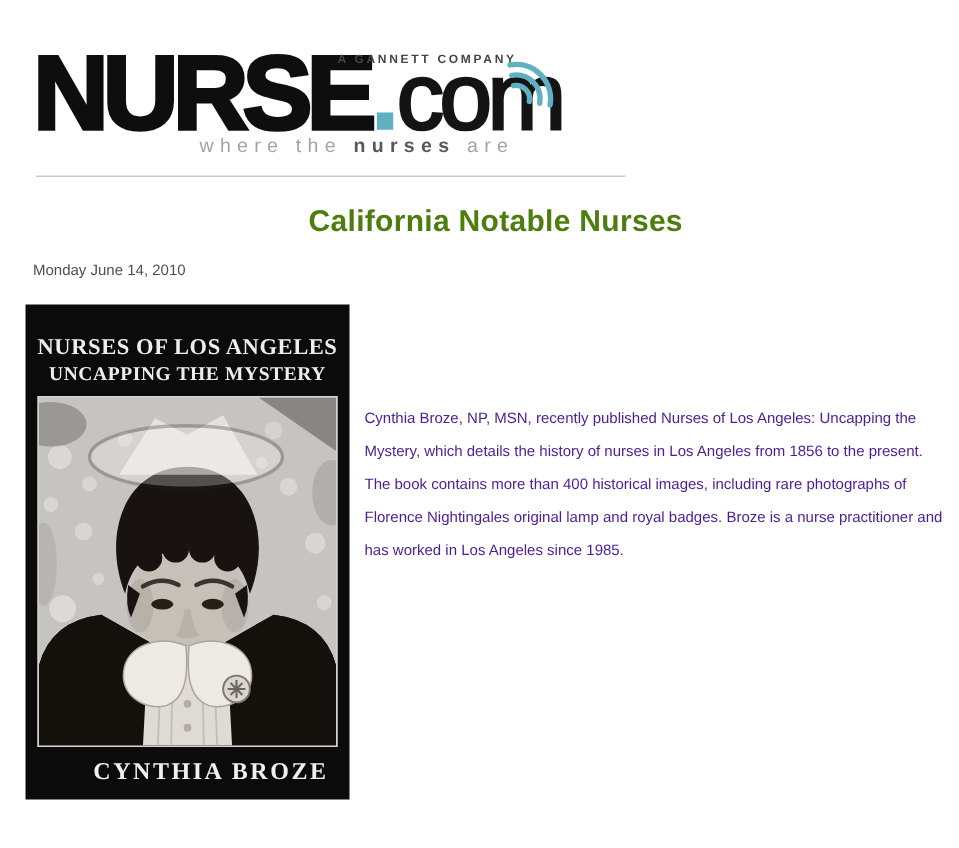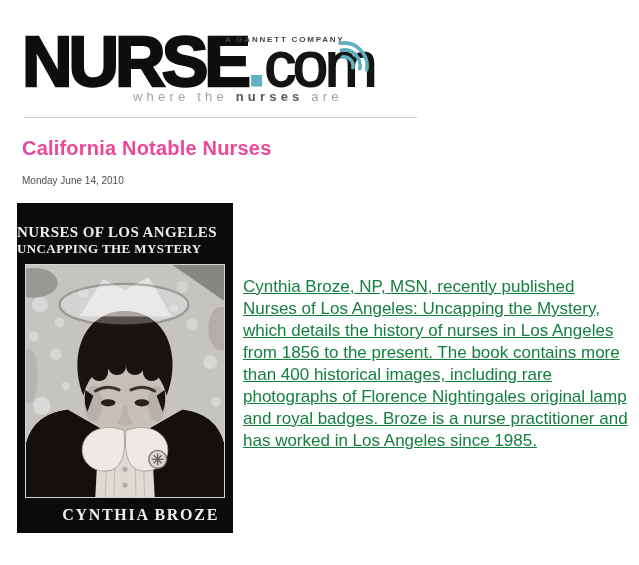--- a/index.html
+++ b/index.html
@@ -35,55 +35,55 @@
     font-size:13px;letter-spacing:4.2px;color:#a3a3a3;white-space:nowrap;
   }
   .tagline .tag-bold{color:#585858;font-weight:700;}
   .divider{
     width:393px;border:0;border-top:1px solid #c9c9c9;
     margin:13px 0 0 2px;
   }
   
   .article-title{
     margin:19px 0 0 22px;
-    font-size:20px;font-weight:700;color:#ec4899;letter-spacing:.2px;
+    font-size:20px;font-weight:700;color:#4d7c0f;letter-spacing:.2px;text-align:center;
   }
   .article-date{
     margin:15px 0 0 22px;
     font-size:10px;color:#4f4f4f;
   }
   
   .main{display:flex;align-items:flex-start;margin-top:17px;padding:0 9px 0 17px;}
   figure.book{margin:0;width:216px;flex:none;}
   .cover{
     width:216px;height:330px;background:#0b0b0b;box-sizing:border-box;
     padding-top:21px;
   }
   .cover-title1,.cover-title2{
     font-family:"Liberation Serif", serif;font-weight:700;color:#ededed;
-    text-align:left;letter-spacing:.4px;line-height:1.12;
+    text-align:center;letter-spacing:.4px;line-height:1.12;
   }
   .cover-title1{font-size:15px;}
   .cover-title2{font-size:13px;margin-top:1px;}
   .cover-photo{
     width:200px;height:234px;margin:8px auto 0;box-sizing:border-box;
     border:1px solid #d6d4d0;background:#c6c4c1;
   }
   .cover-photo svg{display:block;width:100%;height:100%;}
   .cover-author{
     margin:8px 14px 0 0;text-align:right;
     font-family:"Liberation Serif", serif;font-weight:700;
     font-size:16px;letter-spacing:1.7px;color:#f0f0f0;
   }
   figcaption.book-caption{
     margin-top:6px;font-size:10px;font-style:italic;color:#6f6f6f;
   }
   .article-body{
     margin-left:10px;padding-top:56px;max-width:392px;
-    font-size:17px;line-height:22px;color:#15803d;text-decoration:underline;
+    font-size:10px;line-height:22px;color:#4c1d95;
   }
 </style>
 </head>
 <body>
 
 <div class="header">
   <div class="logo">
     <div class="logo-row">
       <span class="brand-main">NURSE</span><span class="brand-dot" style="color:#5fb0c1">.</span><span class="brand-tld">com</span>
     </div>

